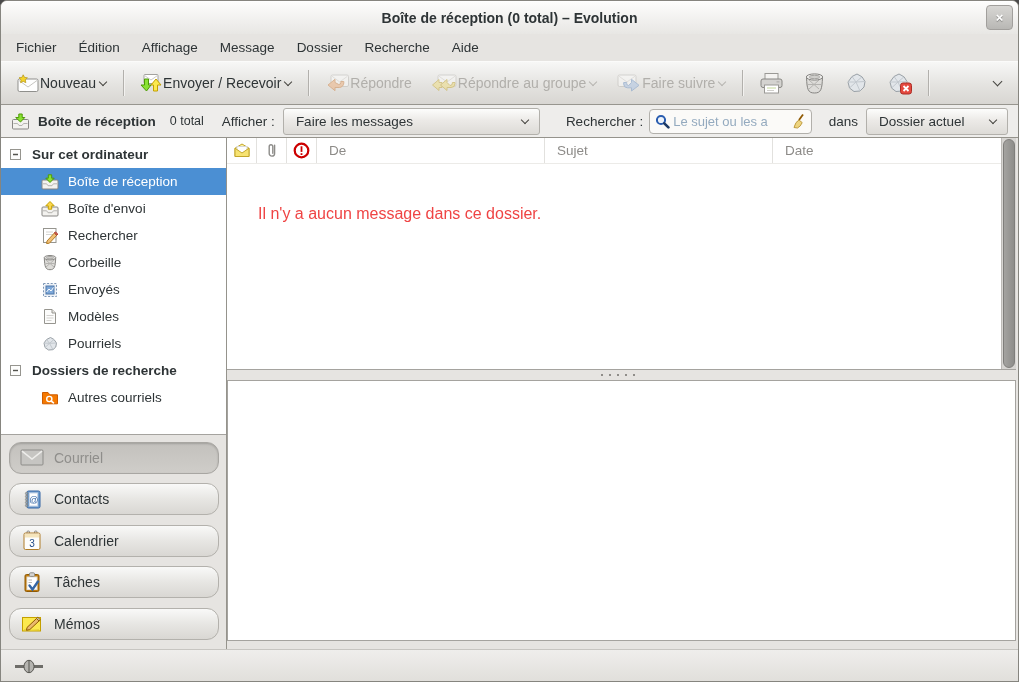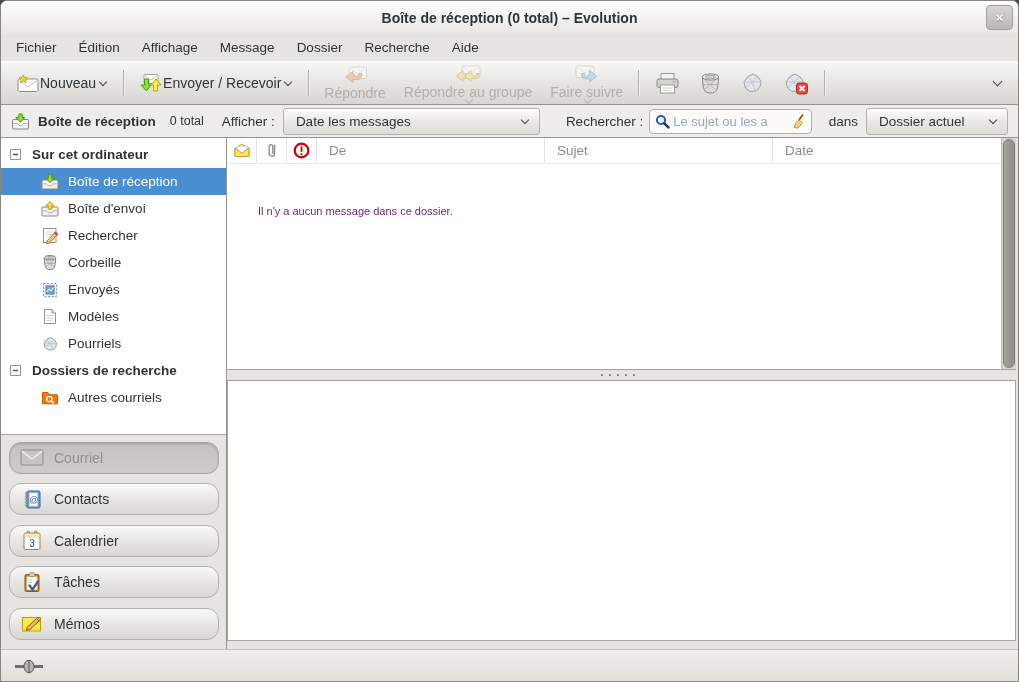--- a/index.html
+++ b/index.html
@@ -18,21 +18,21 @@
     color:#fff; font-weight:bold; font-size:13px; line-height:23px; text-align:center;
     text-shadow:0 1px 1px rgba(0,0,0,.35); cursor:default; }
   .menubar{ height:27px; display:flex; align-items:center; padding-left:4px; font-size:13.5px; }
   .menu-item{ padding:4px 11px;text-align:center; }
   
   .toolbar{ height:44px; display:flex; align-items:center; padding:0 6px;
     background:linear-gradient(#f7f7f6,#e4e3e0 55%,#d8d6d2);
     border-top:1px solid #fbfbfa; border-bottom:1px solid #97958e; font-size:14px; }
   .tb{ display:flex; align-items:center; gap:0; padding:5px 9px; border:0; background:transparent;
     font:inherit; color:#2e3436; border-radius:3px; }
-  .tb.disabled{ color:#b1afab;flex-direction:column; }
+  .tb.disabled{ color:#b1afab; }
   .tb.disabled svg{ opacity:.48; }
   .tsep{ width:1px; height:26px; background:#b2b0ac; box-shadow:1px 0 0 #f3f2f0; margin:0 6px; }
   .chev{ display:inline-block; width:6px; height:6px; border-right:1.7px solid #45443f;
     border-bottom:1.7px solid #45443f; transform:rotate(45deg); margin:-3px 2px 0 4px; }
   .chev.dim{ border-color:#b7b5b1; }
   .chev.big{ width:7px; height:7px; }
   .spacer{ flex:1; }
   
   .filterbar{ height:33px; display:flex; align-items:center; padding:0 10px;
     background:#eeedeb; border-bottom:1px solid #95938c; font-size:13.5px; }
@@ -70,21 +70,21 @@
   .main{ flex:1; display:flex; flex-direction:column; background:#e6e4e1; padding:0 2px 8px 0; }
   .list-pane{ height:232px; background:#fff; position:relative; border-bottom:1px solid #a5a39f; }
   .list-header{ height:26px; display:flex; margin-right:15px; border-bottom:1px solid #ecebe8; }
   .col{ display:flex; align-items:center; border-right:1px solid #e2e1de; color:#8d8b88; font-size:13.5px; }
   .col.ic{ width:30px; justify-content:center; }
   .col.txt{ width:228px; padding-left:12px; }
   .col.last{ flex:1; border-right:0; }
   .vscroll{ position:absolute; top:0; right:0; bottom:0; width:15px; background:#d7d5d2; border-left:1px solid #bdbbb7; }
   .vthumb{ position:absolute; top:1px; left:1px; right:1px; bottom:1px; border:1px solid #7f7e7b;
     border-radius:7px; background:linear-gradient(90deg,#a4a3a0,#8e8d8a); }
-  .empty-msg{ padding:41px 0 0 31px; font-size:11px; color:#701a75; }
+  .empty-msg{ padding:41px 0 0 31px; font-size:16px; color:#ef4444; }
   .splitter{ height:10px; position:relative; }
   .dots{ position:absolute; left:50%; top:4px; width:2px; height:2px; background:#8f8d89;
     box-shadow:8px 0 0 #8f8d89,16px 0 0 #8f8d89,24px 0 0 #8f8d89,32px 0 0 #8f8d89; transform:translateX(-21px); }
   .preview{ flex:1; background:#fff; border:1px solid #a5a39f; }
   
   .statusbar{ height:34px; border-top:1px solid #c7c5c1; background:linear-gradient(#efeeec,#e0deda);
     display:flex; align-items:center; padding-left:14px; }
   svg{ display:block; }
 </style>
 </head>
@@ -221,21 +221,21 @@
       <svg width="19" height="17" viewBox="0 0 19 17">
         <rect x="1.5" y="6.5" width="16" height="9.5" rx="1" fill="#f3f2ef" stroke="#878683"></rect>
         <path d="M2.5 10.5 h4 l1.5 2 h3 l1.5 -2 h4" fill="none" stroke="#b5b4b1"></path>
         <path d="M7.8 1 h3.4 v3.5 h2.6 L9.5 9 4.7 4.5 h3.1z" fill="#8ae234" stroke="#4e9a06"></path>
       </svg>
     </span>
     <span class="fb-title">Boîte de réception</span>
     <span class="fb-total">0 total</span>
     <span class="fb-label">Afficher :</span>
     <div class="combo show">
-      <span class="cval">Date les messages</span>
+      <span class="cval">Faire les messages</span>
       <span class="chev"></span>
     </div>
     <span class="fb-label" style="margin-left:26px;">Rechercher :</span>
     <div class="search-wrap">
       <span>
         <svg width="15" height="15" viewBox="0 0 15 15">
           <circle cx="6" cy="6" r="4.1" fill="#eef3f9" stroke="#2a5db0" stroke-width="2"></circle>
           <line x1="9.3" y1="9.3" x2="13.4" y2="13.4" stroke="#1d3b66" stroke-width="2.6" stroke-linecap="round"></line>
         </svg>
       </span>

